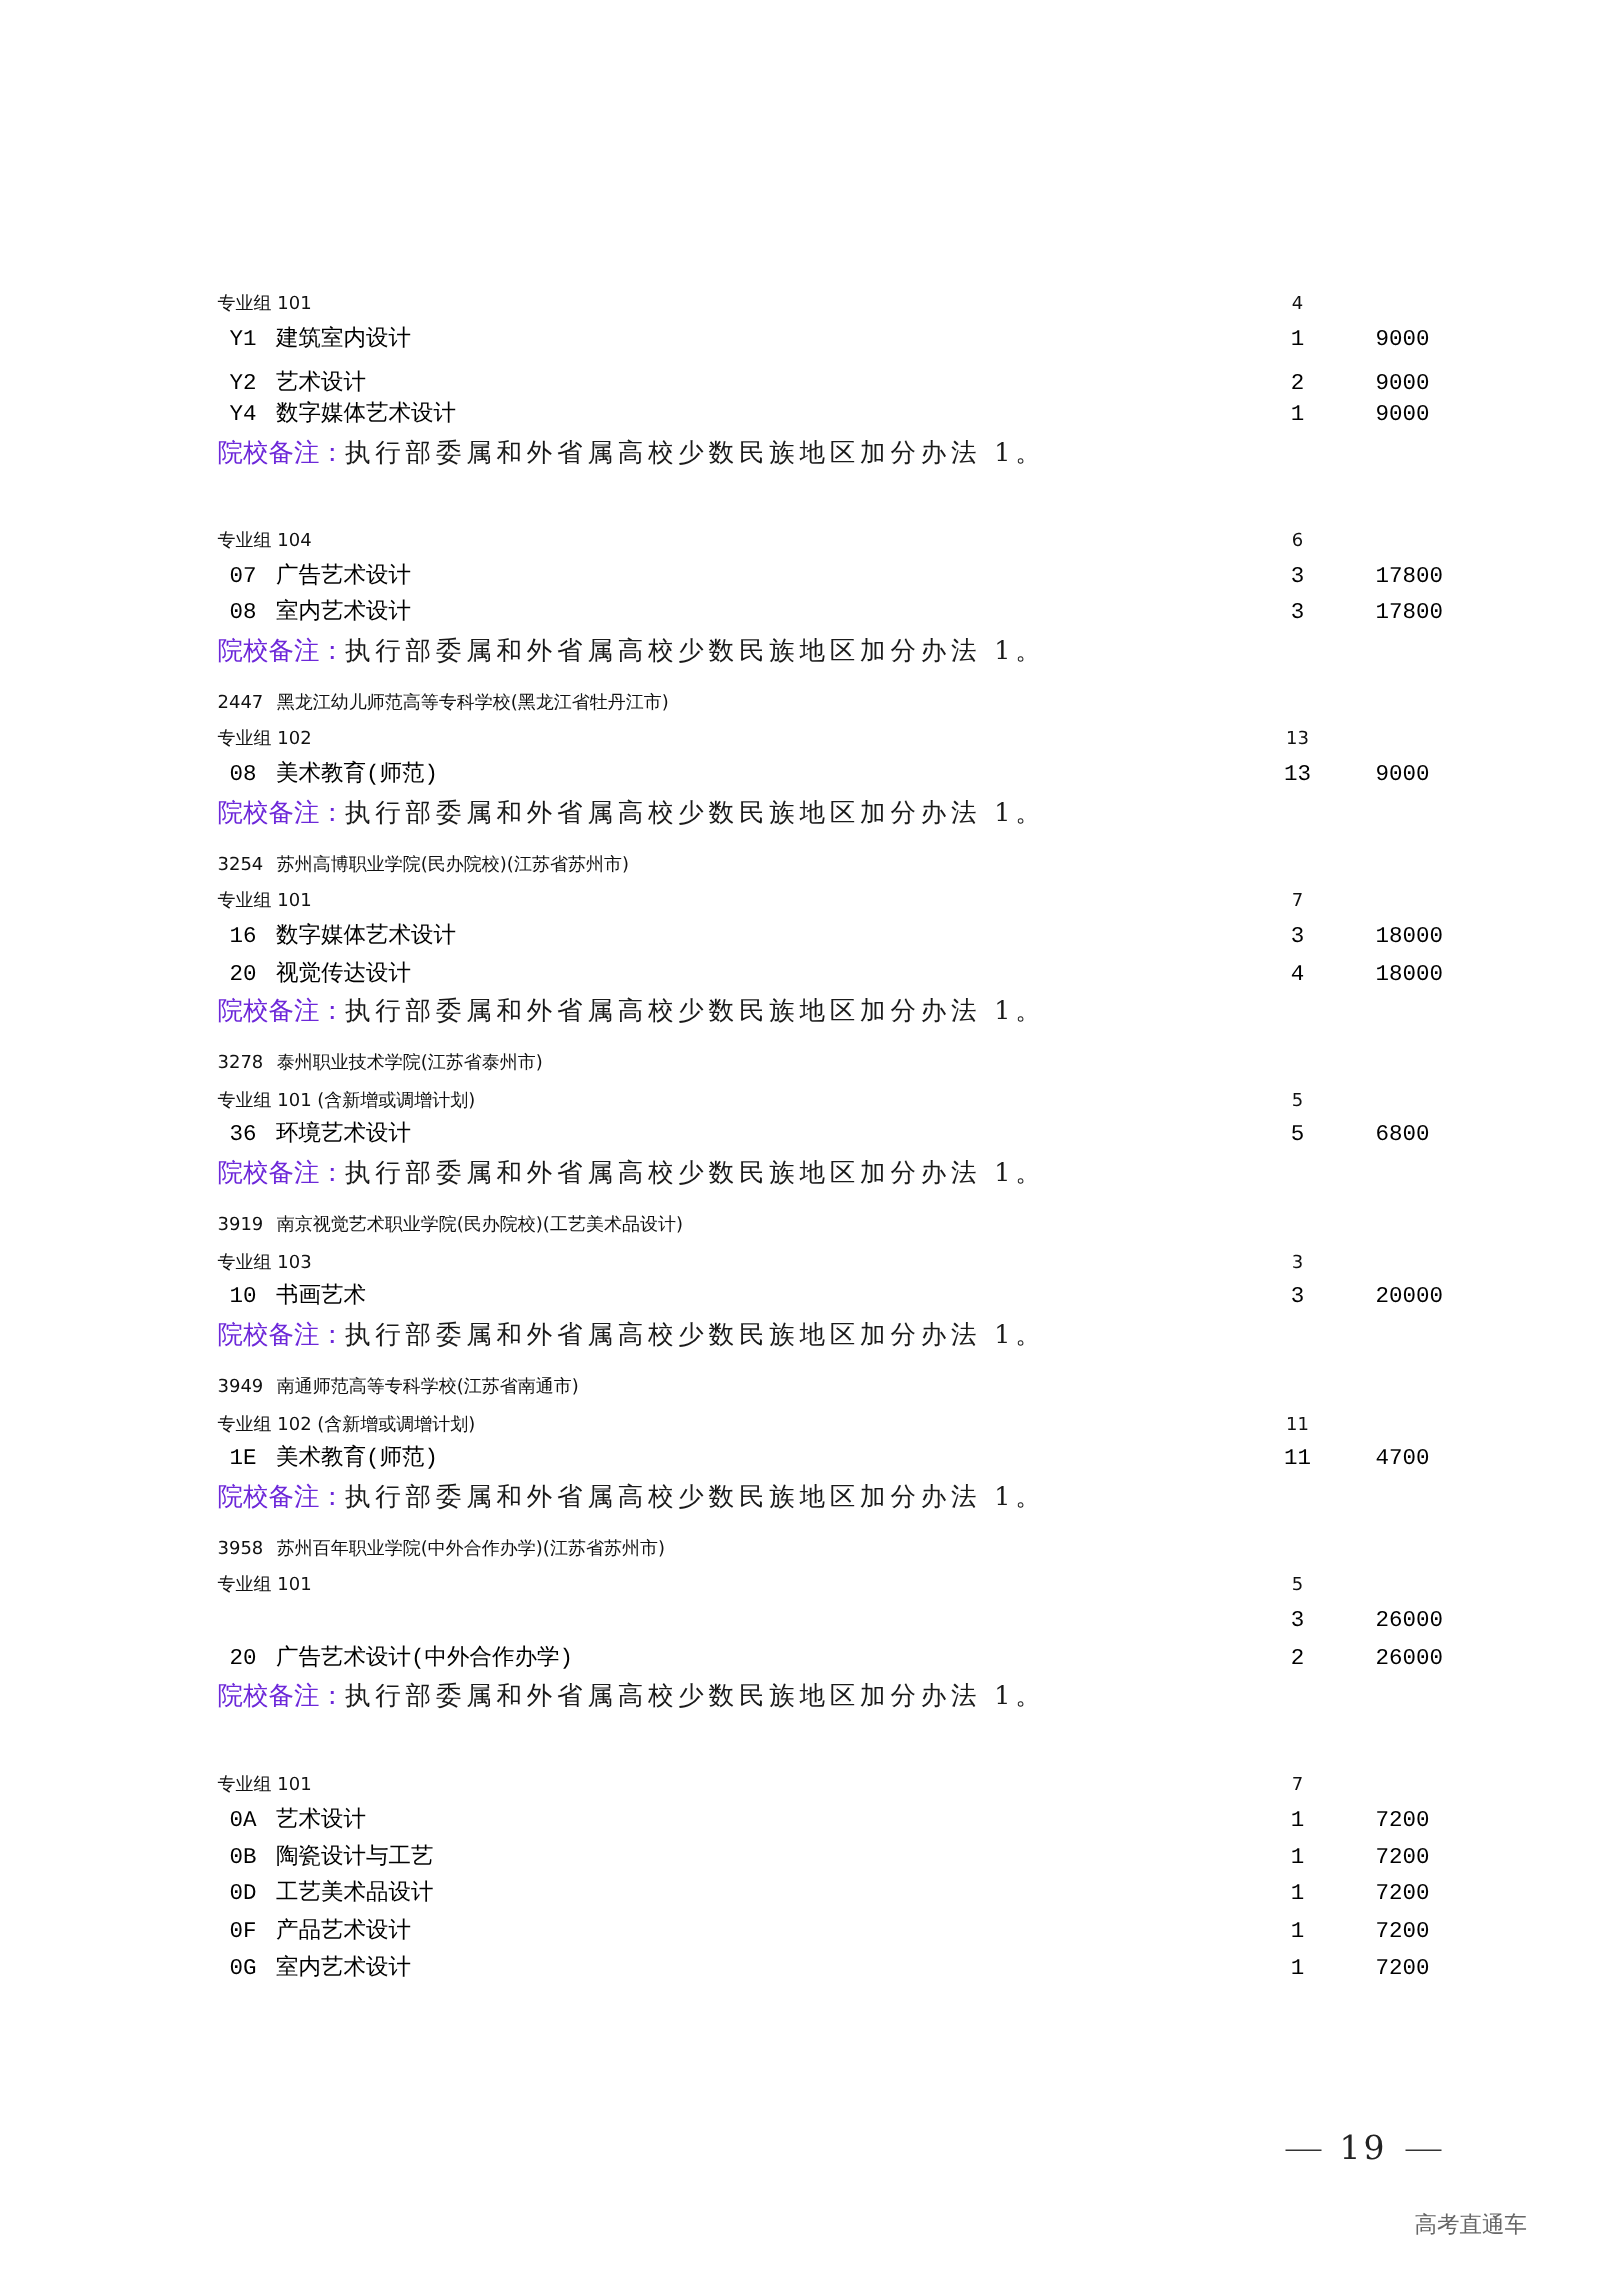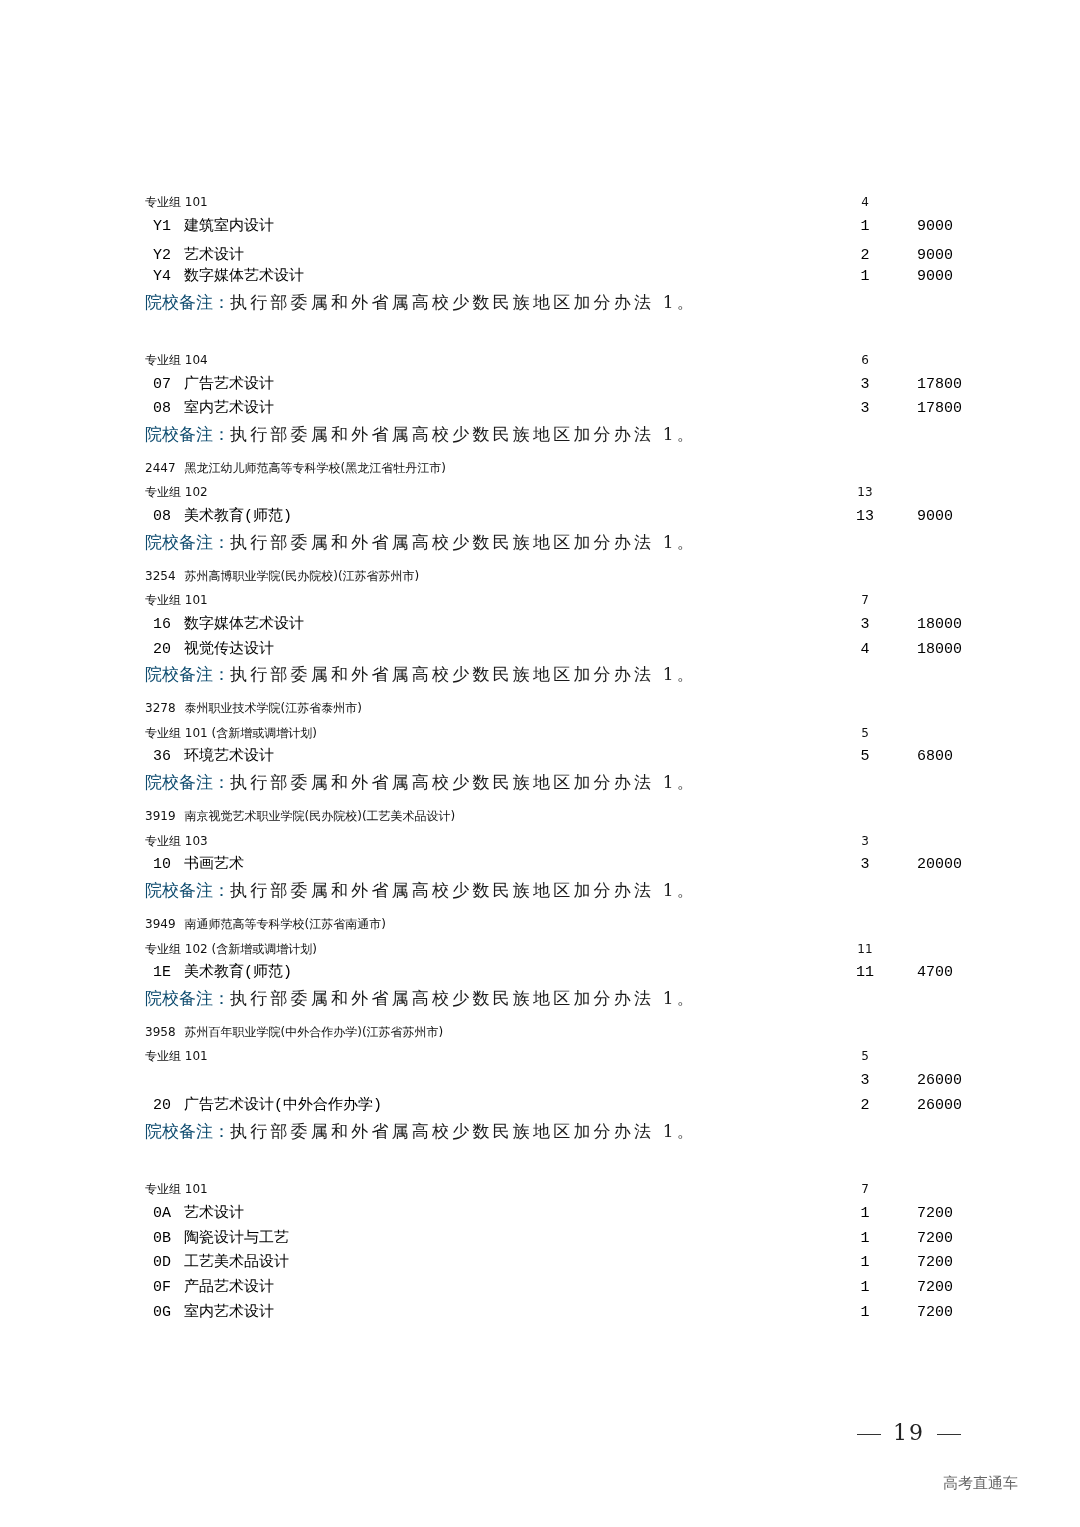--- a/index.html
+++ b/index.html
@@ -39,21 +39,21 @@
       font-size: 15px;
       color: #000000;
     }
     .note {
       font-family: "DejaVu Serif", "Liberation Serif", serif;
       font-size: 17px;
       color: #1a1a1a;
     }
     .note .label {
       font-family: Liberation Sans, sans-serif;
-      color: #0c4a6e;
+      color: #6d28d9;
     }
     .note .text {
       letter-spacing: 3.2px;
     }
     .text-left {
       position: absolute;
       left: 145px;
     }
     .text-left.indent {
       left: 153px;

